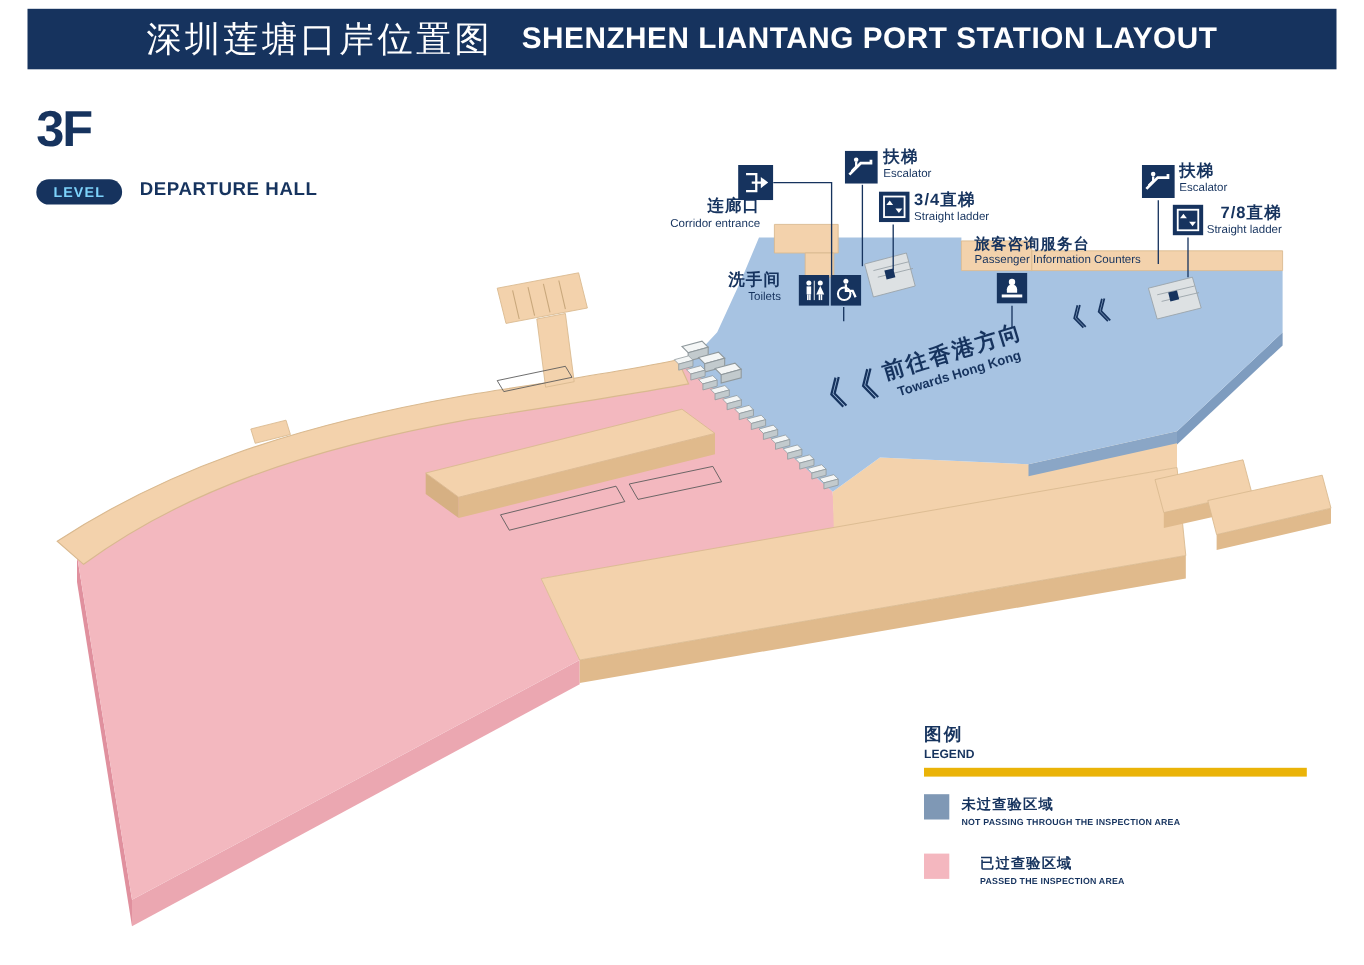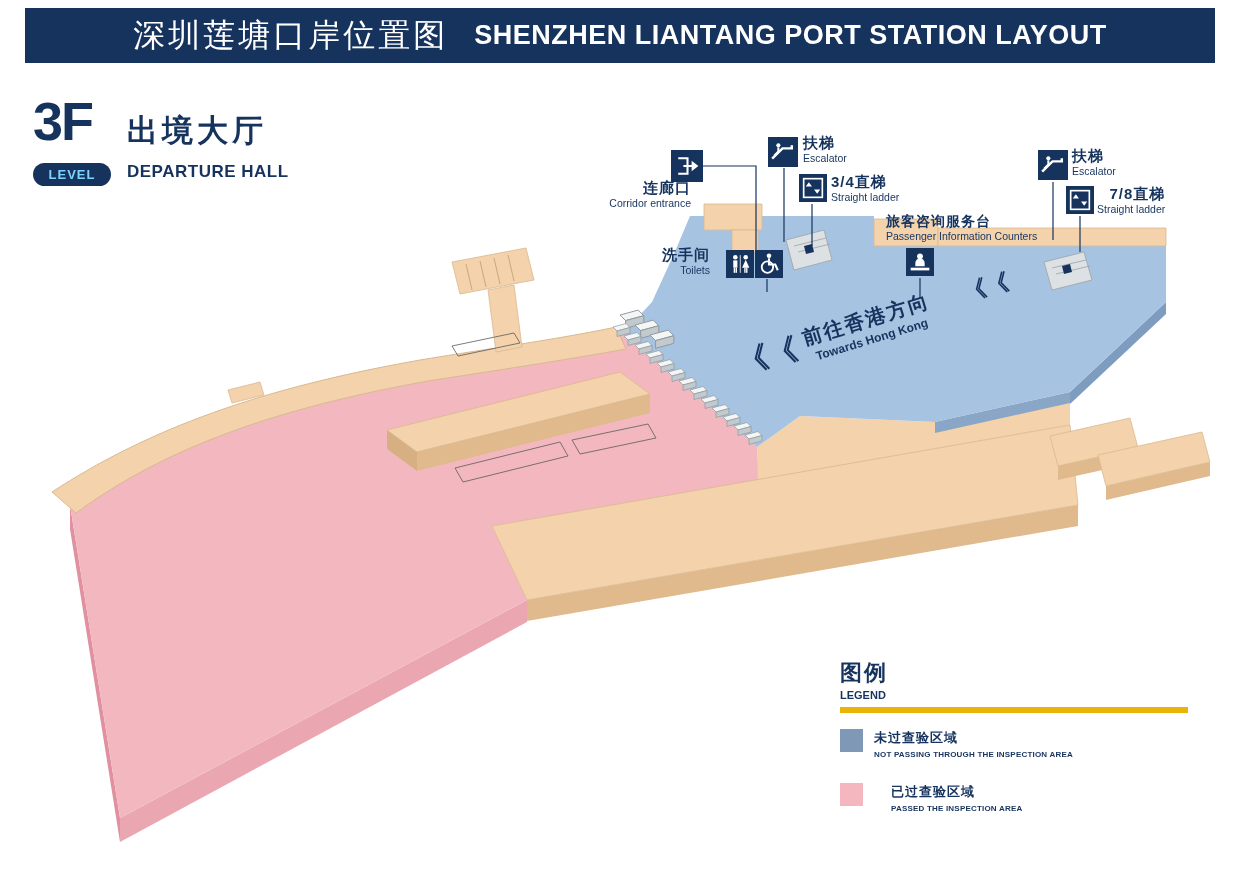--- a/index.html
+++ b/index.html
@@ -4,21 +4,21 @@
 <style>
   html,body{margin:0;padding:0;background:#fff;}
   .page{position:relative;width:1240px;height:877px;background:#fff;overflow:hidden;
         font-family:"Liberation Sans","DejaVu Sans",sans-serif;color:#16335e;}
   
   .header{position:absolute;left:25px;top:8px;width:1190px;height:55px;background:#16335e;
           display:flex;align-items:center;justify-content:center;gap:26px;color:#fff;}
   .header .t-zh{font-size:32px;font-weight:normal;letter-spacing:3px;}
   .header .t-en{font-size:27px;font-weight:bold;letter-spacing:0.5px;}
   
-  .floor-num{position:absolute;left:33px;top:90px;font-size:54px;font-weight:bold;letter-spacing:-2px;}
+  .floor-num{position:absolute;left:33px;top:90px;font-size:46px;font-weight:bold;letter-spacing:-2px;}
   .level-pill{position:absolute;left:33px;top:163px;width:78px;height:23px;background:#16335e;color:#7dd3fc;
               border-radius:12px;text-align:center;font-size:13px;font-weight:bold;line-height:23px;letter-spacing:1px;}
   .hall-zh{position:absolute;left:127px;top:110px;font-size:31px;font-weight:bold;letter-spacing:4px;}
   .hall-en{position:absolute;left:127px;top:162px;font-size:17px;font-weight:bold;letter-spacing:0.5px;}
   
   .plan{position:absolute;left:0;top:0;width:1240px;height:877px;}
   
   .co{position:absolute;line-height:1.2;color:#16335e;}
   .co .zh{font-size:15px;font-weight:bold;letter-spacing:1px;}
   .co .en{font-size:10.5px;font-weight:normal;}
@@ -27,22 +27,22 @@
   
   .dir{position:absolute;left:783px;top:306px;width:170px;text-align:center;
        transform:rotate(-17deg);color:#16335e;}
   .dir .zh{font-size:20px;font-weight:bold;letter-spacing:2px;}
   .dir .en{font-size:12px;font-weight:bold;}
   .chev{position:absolute;color:#16335e;font-weight:bold;transform:rotate(-15deg);}
   .chev1{left:738px;top:336px;font-size:30px;}
   .chev2{left:963px;top:272px;font-size:23px;}
   
   .legend{position:absolute;left:840px;top:658px;width:348px;color:#16335e;}
-  .legend .t-zh{font-size:22px;font-weight:bold;letter-spacing:2px;}
-  .legend .t-en{font-size:11px;font-weight:bold;margin-top:1px;padding-bottom:6px;border-bottom:6px solid #eab308;}
+  .legend .t-zh{font-size:16px;font-weight:bold;letter-spacing:2px;}
+  .legend .t-en{font-size:11px;font-weight:bold;margin-top:1px;padding-bottom:6px;border-bottom:8px solid #eab308;}
   .leg-item{display:flex;gap:11px;align-items:flex-start;}
   .leg-item.first{margin-top:16px;}
   .leg-item.second{margin-top:24px;gap:28px;}
   .swatch{width:23px;height:23px;flex:0 0 auto;}
   .sw-0{background:#7f98b5;}
   .sw-1{background:#f4b7bf;}
   .leg-zh{font-size:13px;font-weight:bold;letter-spacing:1px;}
   .leg-en{font-size:8px;font-weight:bold;margin-top:3px;letter-spacing:0.2px;}
 </style>
 </head>
@@ -50,21 +50,20 @@
 
 <div class="page">
 
   <div class="header">
     <span class="t-zh">深圳莲塘口岸位置图</span>
     <span class="t-en">SHENZHEN  LIANTANG PORT STATION LAYOUT</span>
   </div>
 
   <div class="floor-num">3F</div>
   <div class="level-pill">LEVEL</div>
-  <div class="hall-zh">出境大厅</div>
   <div class="hall-en">DEPARTURE HALL</div>
 
   <svg class="plan" viewBox="0 0 1240 877">
     <defs>
       <g id="gate">
         <polygon points="0,5 13,1.5 17,5.5 4,9" fill="#f4f6f6" stroke="#8f989c" stroke-width="0.7"></polygon>
         <polygon points="4,9 17,5.5 17,11 4,14.5" fill="#c2cacd" stroke="#8f989c" stroke-width="0.7"></polygon>
       </g>
     </defs>
 

